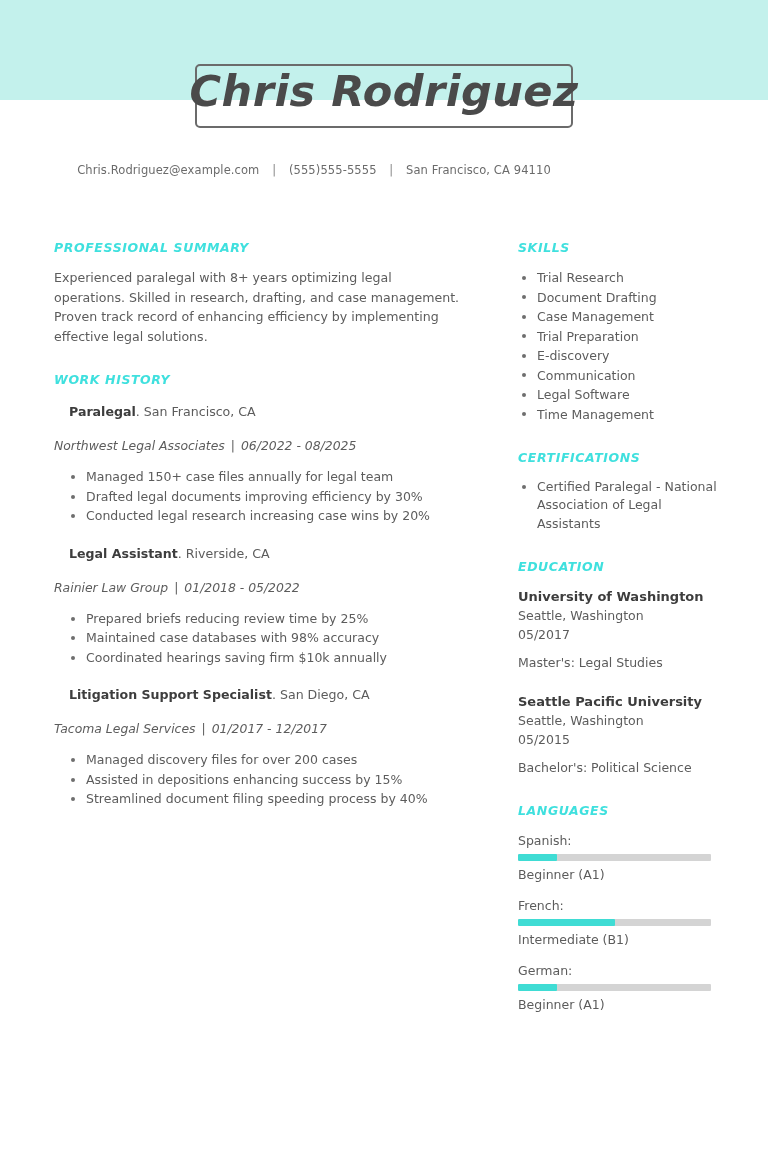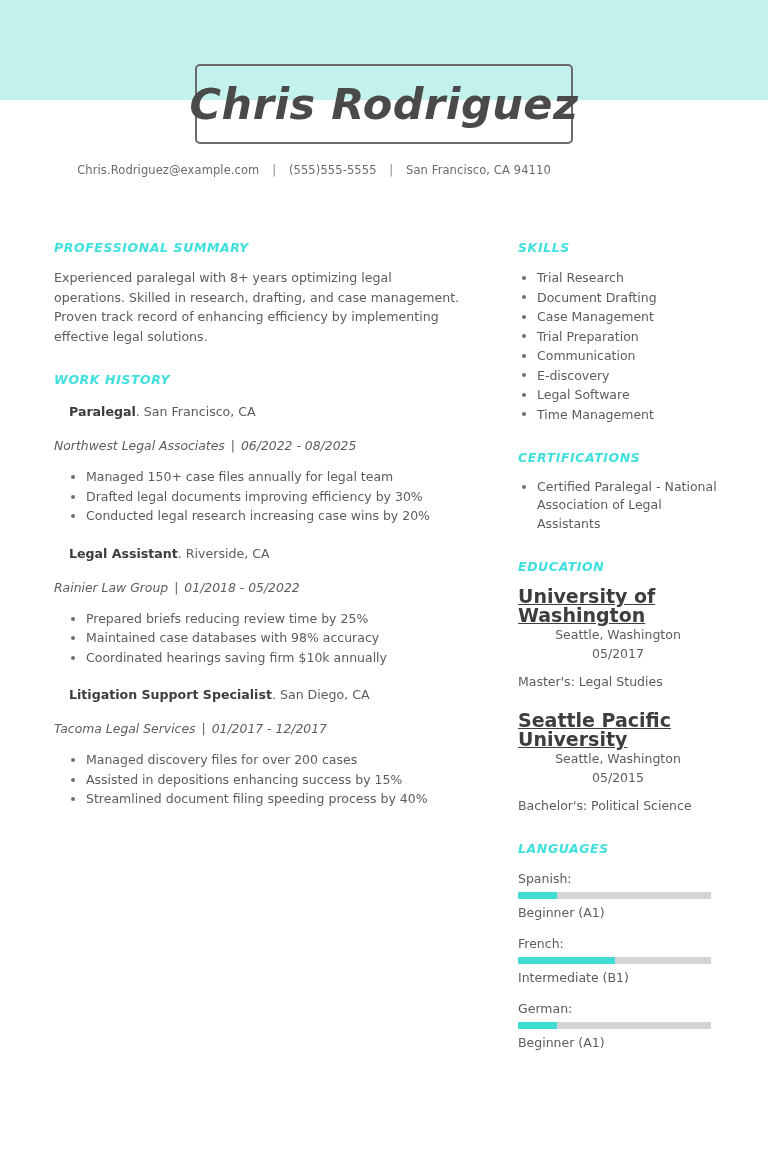--- a/index.html
+++ b/index.html
@@ -23,27 +23,26 @@
     left: 0;
     width: 768px;
     height: 100px;
     background: #c3f1ec;
   }
   .name-box {
     position: absolute;
     top: 64px;
     left: 195px;
     width: 378px;
-    height: 80px;
+    height: 64px;
     box-sizing: border-box;
     border: 2px solid #6b6b6b;
     border-radius: 5px;
     background: transparent;
     display: flex;
-    align-items: center;
     justify-content: center;
   }
   .name-text {
     font-family: "DejaVu Sans", sans-serif;
     font-size: 43px;
     font-style: italic;
     font-weight: bold;
     color: #4a4a4a;
     letter-spacing: 0.5px;
     white-space: nowrap;
@@ -185,31 +184,29 @@
   ul.cert-list li {
     line-height: 18.5px;
     margin-bottom: 1px;
   }
 
   
   .edu-entry {
     margin-bottom: 20px;
   }
   .edu-school {
-    font-size: 19px;
+    font-size: 13px;
     font-weight: bold;
     color: #3d3d3d;
     line-height: 19px;
-    text-decoration: underline;
   }
   .edu-place, .edu-date {
     font-size: 12.5px;
     color: #5c5c5c;
     line-height: 19px;
-    text-align: center;
   }
   .edu-degree {
     font-size: 12.5px;
     color: #5c5c5c;
     line-height: 19px;
     margin-top: 9px;
   }
 
   
   .lang-entry {
@@ -316,22 +313,22 @@
 
   <div class="col-right">
 
     <div class="section">
       <div class="section-heading">SKILLS</div>
       <ul class="side-list">
         <li>Trial Research</li>
         <li>Document Drafting</li>
         <li>Case Management</li>
         <li>Trial Preparation</li>
+        <li>E-discovery</li>
         <li>Communication</li>
-        <li>E-discovery</li>
         <li>Legal Software</li>
         <li>Time Management</li>
       </ul>
     </div>
 
     <div class="section">
       <div class="section-heading">CERTIFICATIONS</div>
       <ul class="side-list cert-list">
         <li>Certified Paralegal - National Association of Legal Assistants</li>
       </ul>

